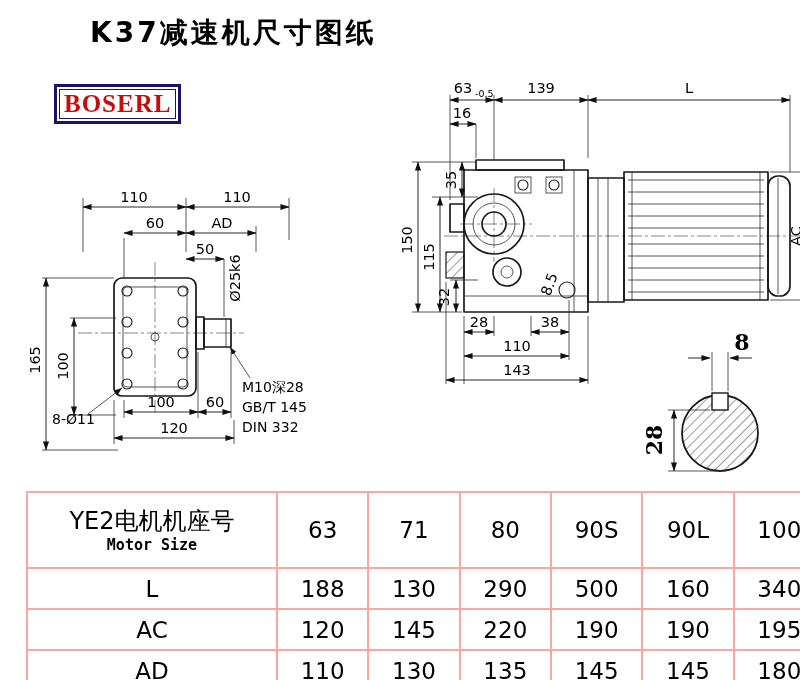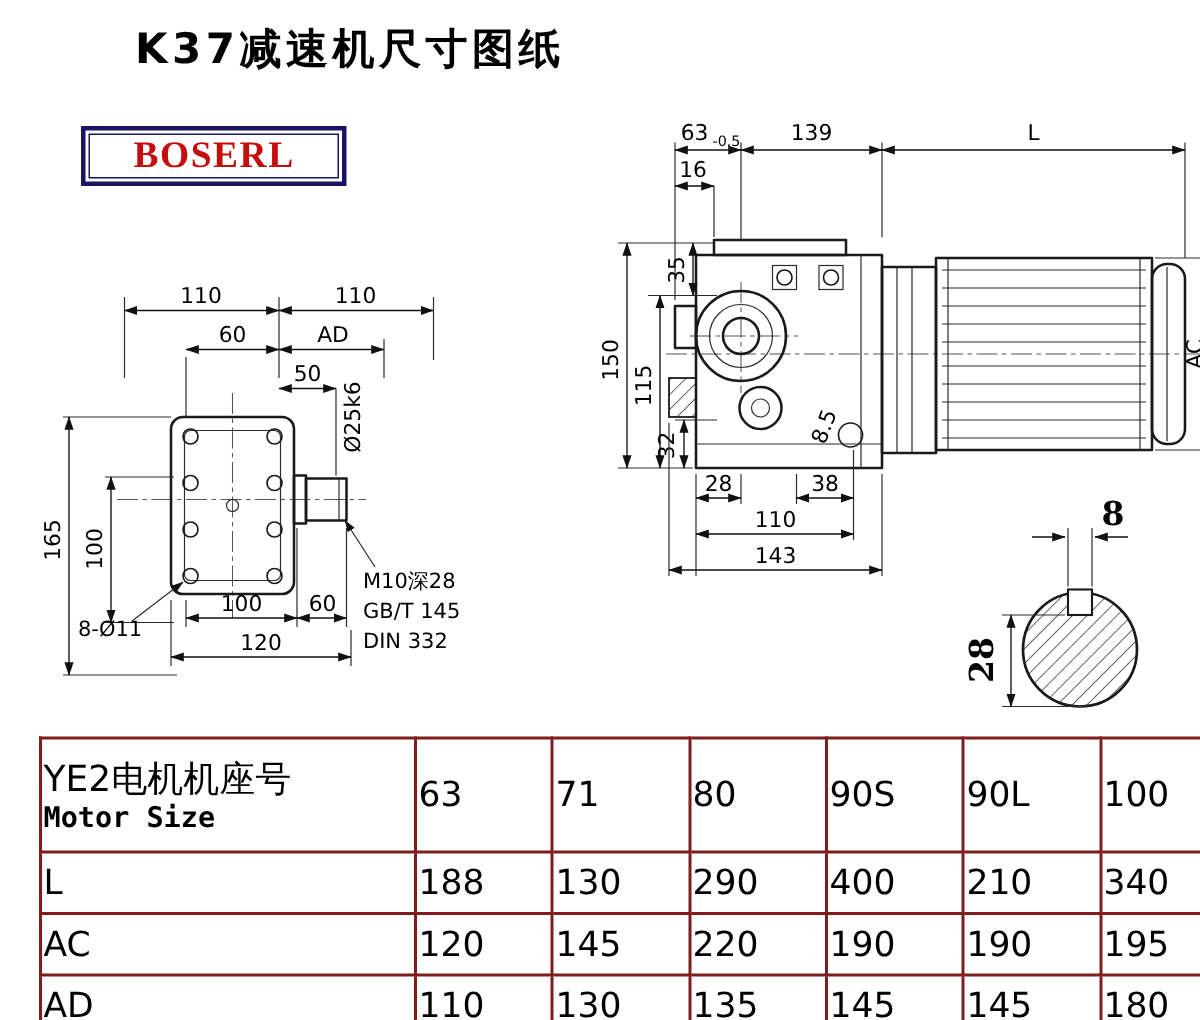--- a/index.html
+++ b/index.html
@@ -1,41 +1,41 @@
 <!DOCTYPE html>
 <html><head>
 <meta charset="utf-8">
 <style>
   html,body{margin:0;padding:0;background:#fff;}
   .page{position:relative;width:800px;height:680px;background:#fff;overflow:hidden;
         font-family:"Liberation Sans",sans-serif;color:#000;margin-left:26px;}
   .title{position:absolute;left:64px;top:14px;font-size:28px;font-weight:bold;
          letter-spacing:3px;font-family:"DejaVu Sans",sans-serif;}
   .brand{position:absolute;left:28px;top:84px;border:3px solid #1b1464;outline:1px solid #1b1464;
-         outline-offset:-6px;padding:3px 32px;background:#fff;
+         outline-offset:-6px;padding:3px 7px;background:#fff;
          font-family:"Liberation Serif",serif;font-size:25px;font-weight:bold;color:#c60d0d;
          letter-spacing:1px;}
   svg.drawing{position:absolute;left:0;top:0;}
   .oline{fill:none;stroke:#1a1a1a;stroke-width:1.7;stroke-linejoin:round;}
   .med{fill:none;stroke:#1a1a1a;stroke-width:1.1;}
   .thin{fill:none;stroke:#2b2b2b;stroke-width:0.8;}
   .cl{fill:none;stroke:#555;stroke-width:0.7;stroke-dasharray:14 3 3 3;}
   .dim{fill:none;stroke:#111;stroke-width:0.9;}
   .dimtxt{font-family:"DejaVu Sans",sans-serif;font-size:14.5px;fill:#000;}
   .dimtxt-sm{font-family:"DejaVu Sans",sans-serif;font-size:9.5px;fill:#000;}
   .dimtxt-big{font-family:"DejaVu Serif",serif;font-size:22px;font-weight:bold;fill:#000;}
   .note{font-family:"DejaVu Sans",sans-serif;font-size:14px;fill:#000;}
   .size-table{position:absolute;left:0;top:491px;width:800px;border-collapse:collapse;
               table-layout:fixed;}
-  .size-table td{border:2px solid #7f1d1d;text-align:left;vertical-align:middle;
+  .size-table td{border:2px solid #fca5a5;text-align:center;vertical-align:middle;
                  font-size:23px;font-family:"DejaVu Sans",sans-serif;}
   .size-table tr.hdr td{height:72px;}
   .size-table tr.val td{height:37px;}
   .hd-zh{font-size:24px;line-height:1.25;}
-  .hd-en{font-family:"DejaVu Sans Mono",monospace;font-size:19px;font-weight:bold;line-height:1.2;}
+  .hd-en{font-family:"DejaVu Sans Mono",monospace;font-size:15px;font-weight:bold;line-height:1.2;}
 </style>
 </head>
 <body>
 
 <div class="page">
 
   <div class="title">K37减速机尺寸图纸</div>
   <div class="brand">BOSERL</div>
 
   <svg class="drawing" width="800" height="491" viewBox="0 0 800 491">
@@ -260,22 +260,22 @@
       <td>80</td>
       <td>90S</td>
       <td>90L</td>
       <td>100</td>
     </tr>
     <tr class="val">
       <td>L</td>
       <td>188</td>
       <td>130</td>
       <td>290</td>
-      <td>400</td>
-      <td>210</td>
+      <td>500</td>
+      <td>160</td>
       <td>340</td>
     </tr>
     <tr class="val">
       <td>AC</td>
       <td>120</td>
       <td>145</td>
       <td>220</td>
       <td>190</td>
       <td>190</td>
       <td>195</td>

